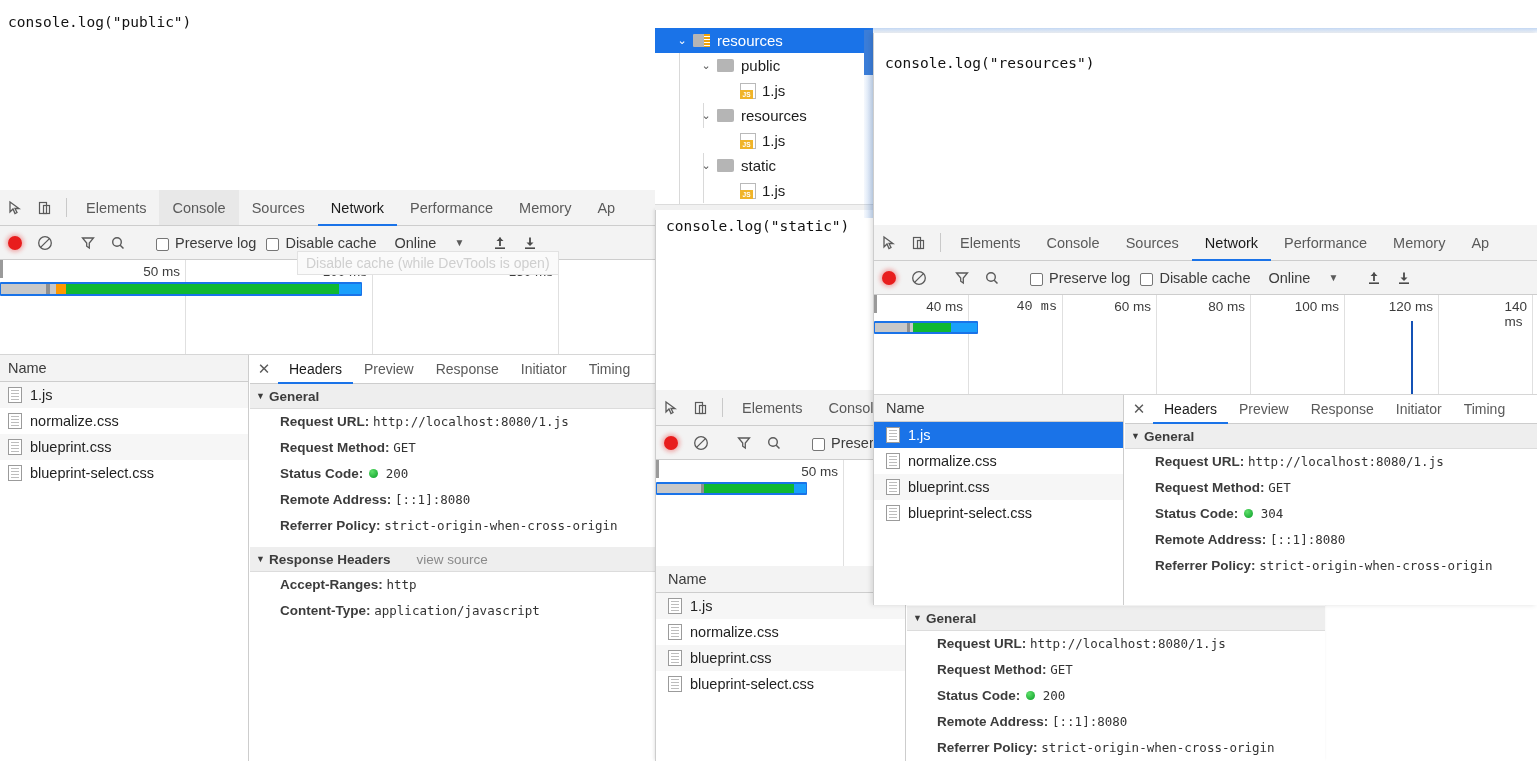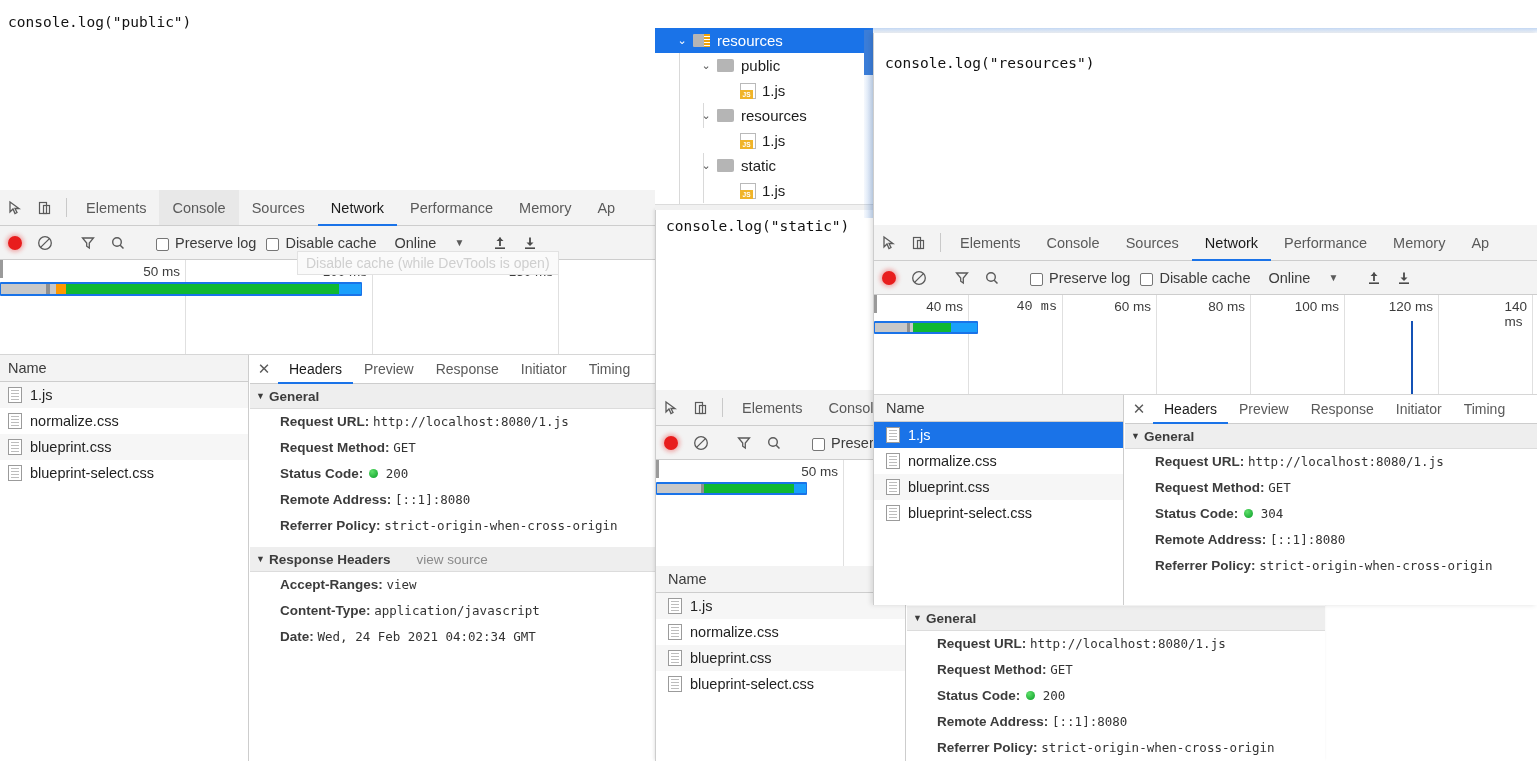--- a/index.html
+++ b/index.html
@@ -324,29 +324,25 @@
         <b>Referrer Policy:</b>
         <span class="v">strict-origin-when-cross-origin</span>
       </div>
       <div class="sect-hdr" style="margin-top:8px;">
         <span class="tri">▼</span>
         <span>Response Headers</span>
         <span class="viewsrc">view source</span>
       </div>
       <div class="kv">
         <b>Accept-Ranges:</b>
-        <span class="v">view</span>
+        <span class="v">http</span>
       </div>
       <div class="kv">
         <b>Content-Type:</b>
         <span class="v">application/javascript</span>
-      </div>
-      <div class="kv">
-        <b>Date:</b>
-        <span class="v">Wed, 24 Feb 2021 04:02:34 GMT</span>
       </div>
     </div>
 
     <div class="tooltip" style="left:297px; top:251px;">Disable cache (while DevTools is open)</div>
   </div>
 
   <div class="dt" style="left:655px; top:210px; width:670px; height:551px; border-left:1px solid #cdcdcd; box-shadow:-1px -1px 3px rgba(0,0,0,0.10);">
 
     <div style="position:absolute; left:0; top:0; width:670px; height:180px; background:#fff;">
       <div class="code" style="position:absolute; left:10px; top:8px;">console.log("static")</div>

